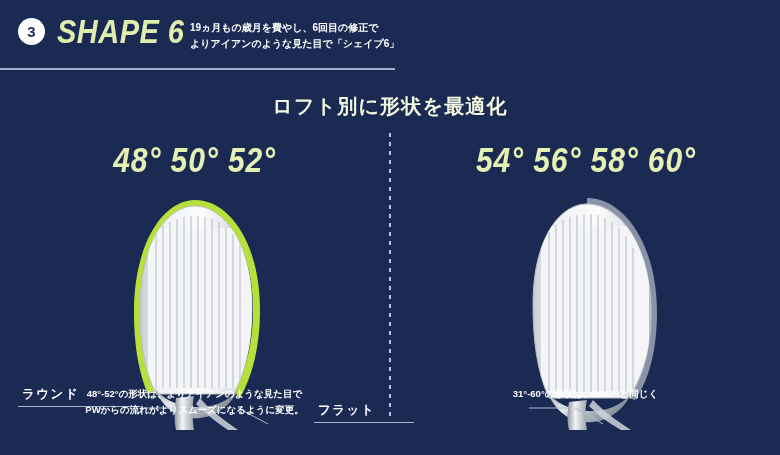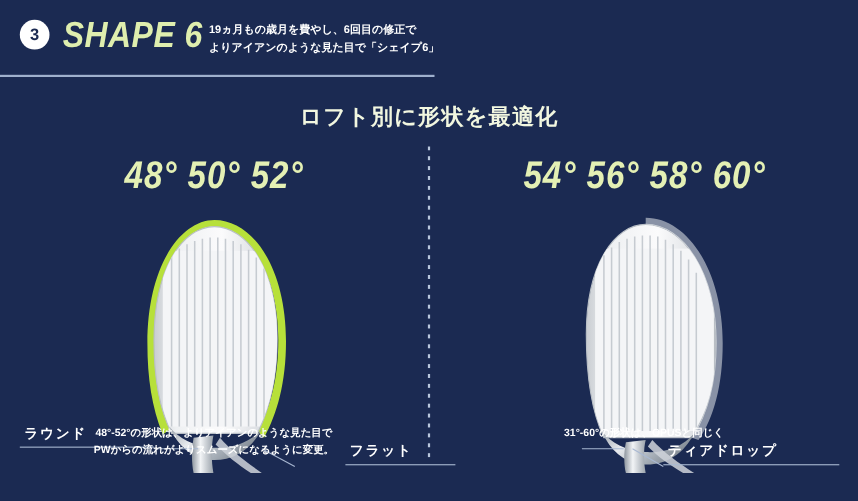--- a/index.html
+++ b/index.html
@@ -350,23 +350,19 @@
                  C156,229 142,219 132,208 Z" fill="#cfd4da" opacity="0.85"></path>
       </svg>
     </div>
 
     <svg class="leader" style="left:0; top:130px;" width="389" height="170">
       <line x1="138" y1="148" x2="176" y2="148" stroke="#a9b8d2" stroke-width="1"></line>
       <line x1="212" y1="164" x2="184" y2="148" stroke="#a9b8d2" stroke-width="1"></line>
     </svg>
 
 
-    <div class="callout r-teardrop">
-      <span class="txt">ティアドロップ</span>
-      <span class="underline"></span>
-    </div>
 
     <div class="caption">
       <div>31°-60°の形状は、OPUSと同じく</div>
     </div>
   </div>
 
 </div>
 
 </body></html>

